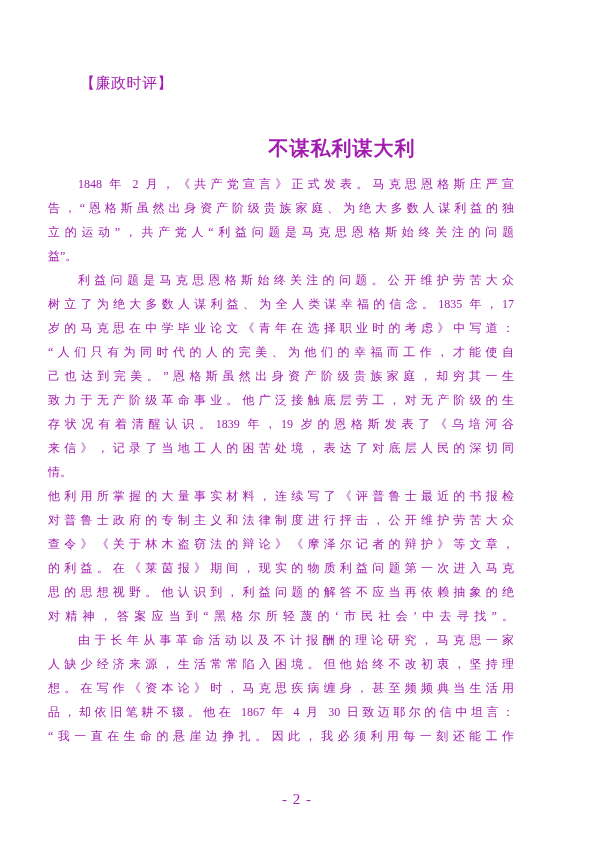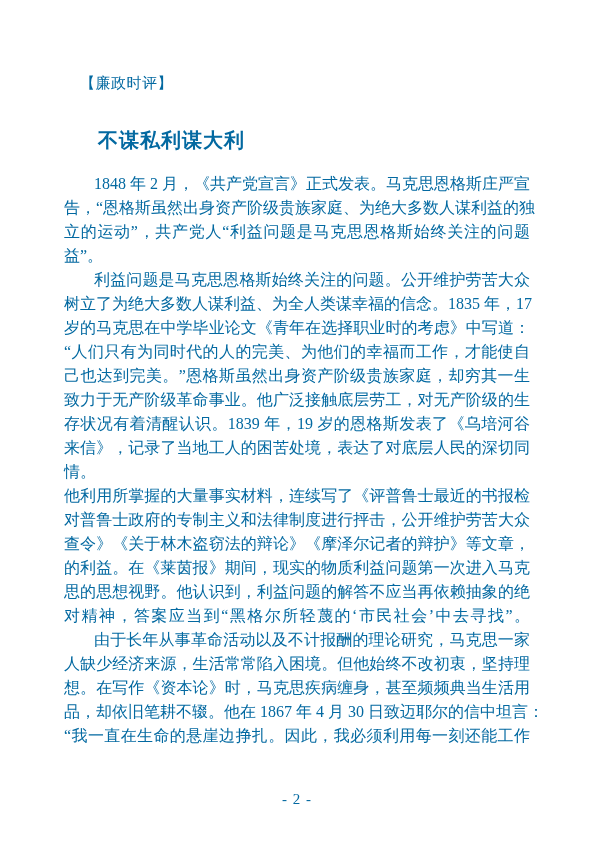--- a/index.html
+++ b/index.html
@@ -7,48 +7,49 @@
     padding: 0;
     background: #ffffff;
   }
   .page {
     position: relative;
     width: 600px;
     height: 849px;
     background: #ffffff;
     overflow: hidden;
     font-family: "Liberation Serif", "DejaVu Serif", serif;
-    color: #0369a1;
+    color: #a21caf;
   }
   .section-header {
     position: absolute;
     top: 73px;
     left: 80px;
     font-size: 15px;
     line-height: 20px;
     letter-spacing: 0.5px;
   }
   .article-title {
     position: absolute;
     top: 121px;
     left: 64px;
     width: 472px;
-    margin: 8px;
+    margin: 16px;
+    text-align: center;
     font-size: 20px;
     font-weight: bold;
     line-height: 23px;
     transform: translateX(26px);
     letter-spacing: 1px;
   }
   .article-body {
     position: absolute;
     top: 172px;
-    left: 64px;
+    left: 48px;
     width: 466px;
-    font-size: 16px;
+    font-size: 12px;
     line-height: 24px;
   }
   .line {
     height: 24px;
     text-align: justify;
     text-align-last: justify;
     white-space: nowrap;
   }
   .line.indent {
     padding-left: 30px;

